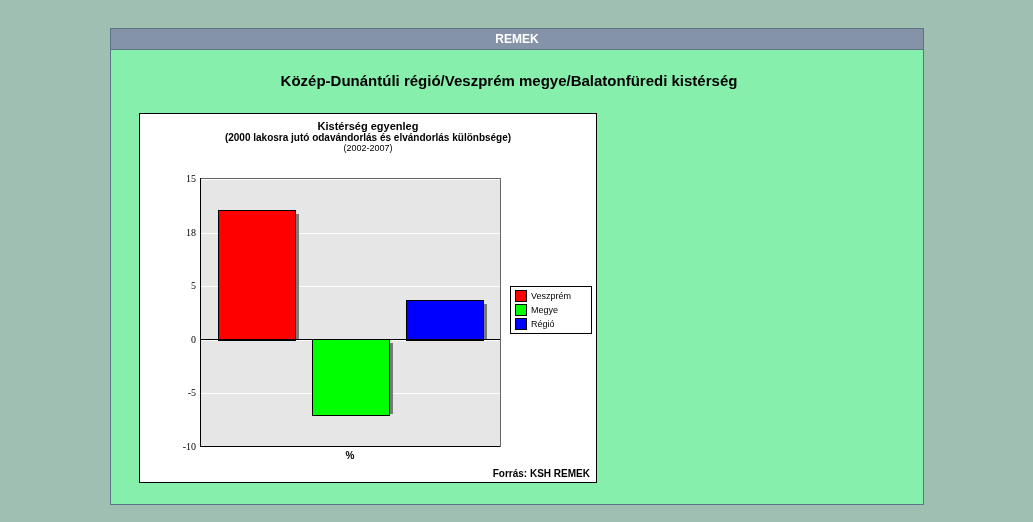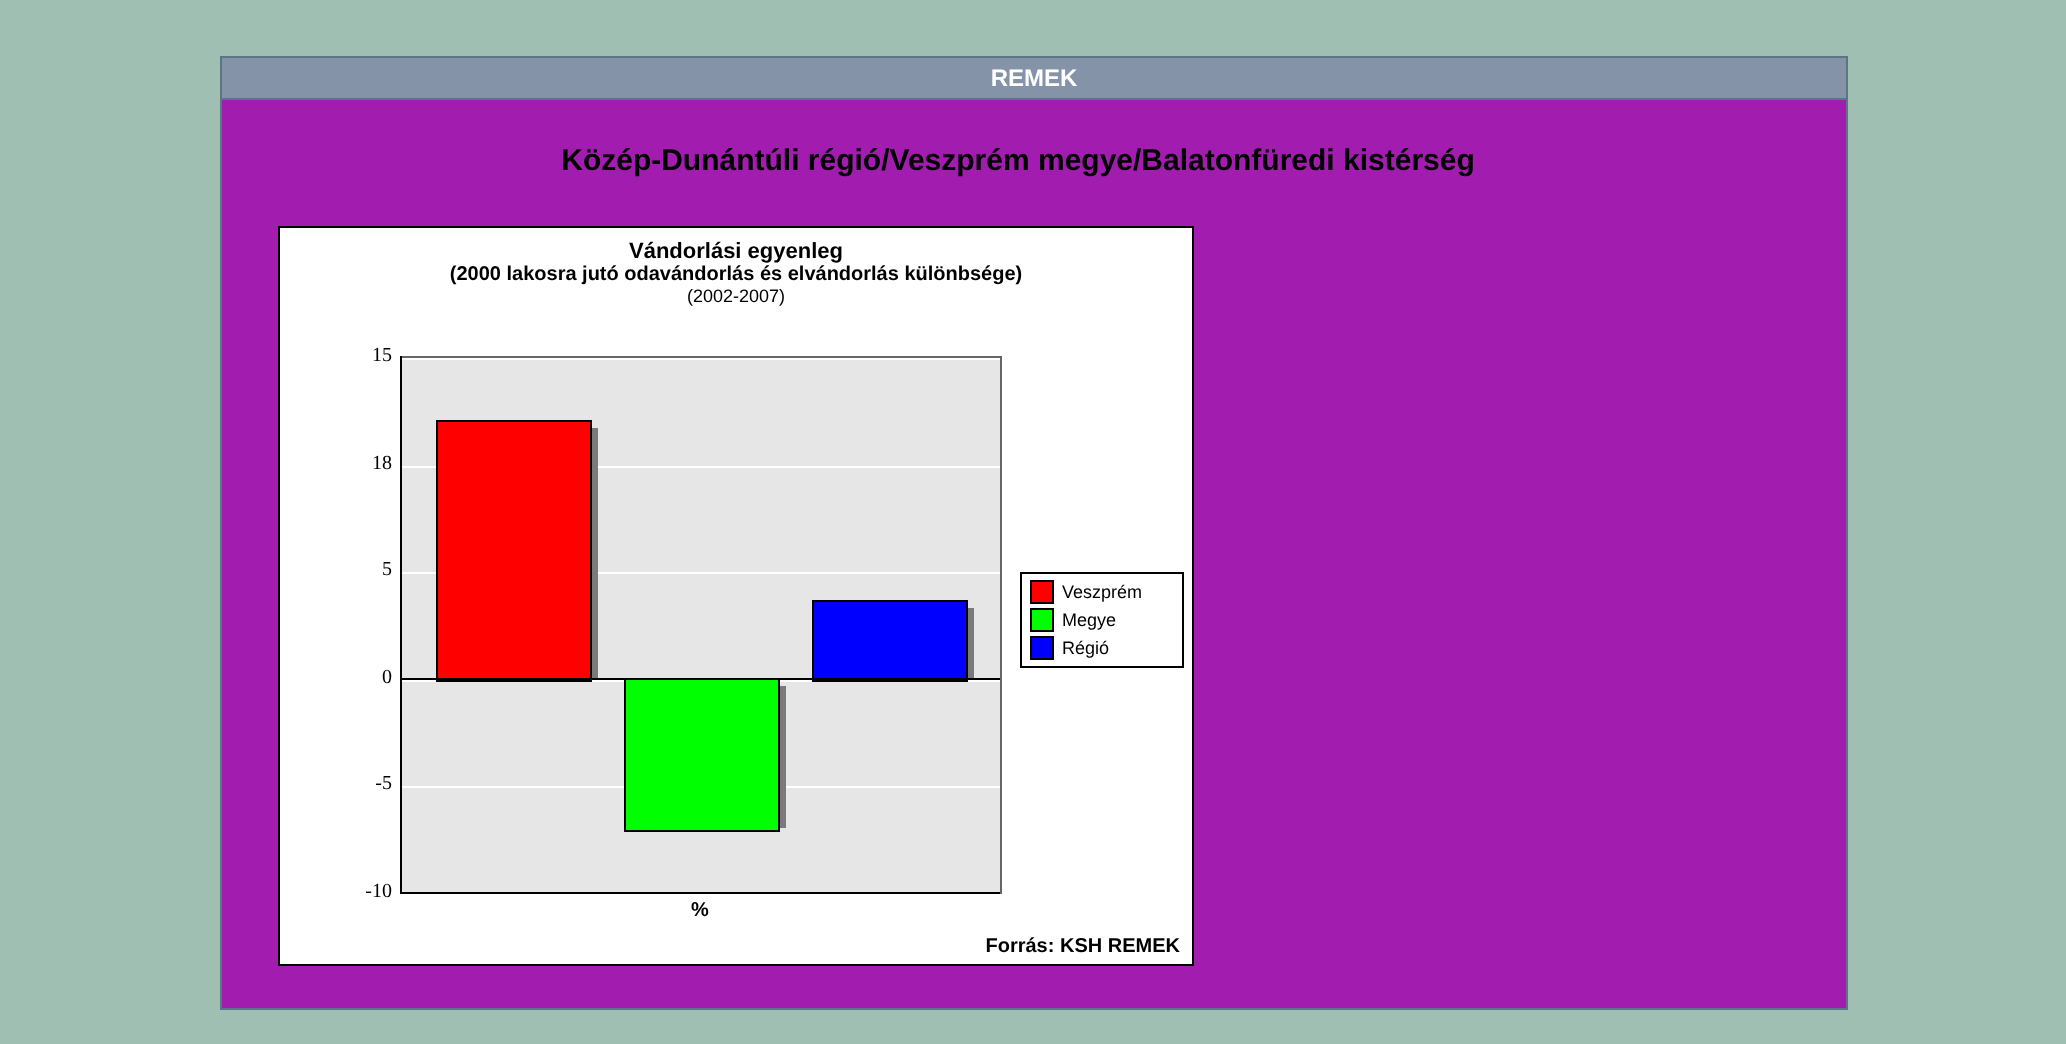--- a/index.html
+++ b/index.html
@@ -10,21 +10,21 @@
     background: #9fbfb2;
     font-family: Arial, Helvetica, sans-serif;
     overflow: hidden;
   }
   .panel {
     position: absolute;
     left: 110px;
     top: 28px;
     width: 812px;
     height: 475px;
-    background: #a21caf;
+    background: #86efac;
     border: 1px solid #5b7586;
   }
   .panel-header {
     width: 100%;
     height: 20px;
     line-height: 20px;
     background: #8593a9;
     color: #ffffff;
     font-size: 12px;
     font-weight: bold;
@@ -140,21 +140,21 @@
   <div class="panel-header">
     <span>REMEK</span>
   </div>
 
   <div class="breadcrumb">
     <span>Közép-Dunántúli régió/Veszprém megye/Balatonfüredi kistérség</span>
   </div>
 
   <div class="chart-frame">
     <div class="chart-titles">
-      <div class="chart-title">Vándorlási egyenleg</div>
+      <div class="chart-title">Kistérség egyenleg</div>
       <div class="chart-subtitle">(2000 lakosra jutó odavándorlás és elvándorlás különbsége)</div>
       <div class="chart-period">(2002-2007)</div>
     </div>
 
     <div class="plot-area">
         <div class="grid-line" style="top: 268px;"></div>
         <div class="grid-line" style="top: 214.4px;"></div>
         <div class="grid-line" style="top: 160.8px;"></div>
         <div class="grid-line" style="top: 107.2px;"></div>
         <div class="grid-line" style="top: 53.6px;"></div>

